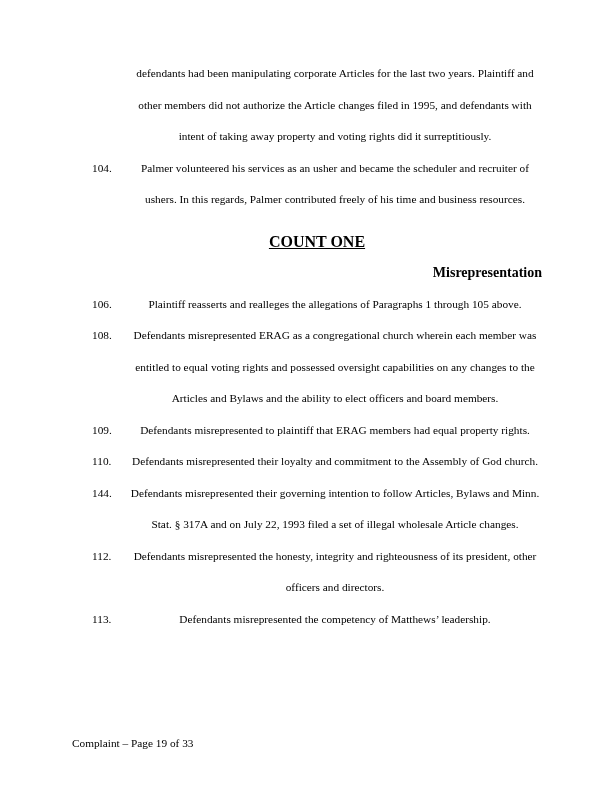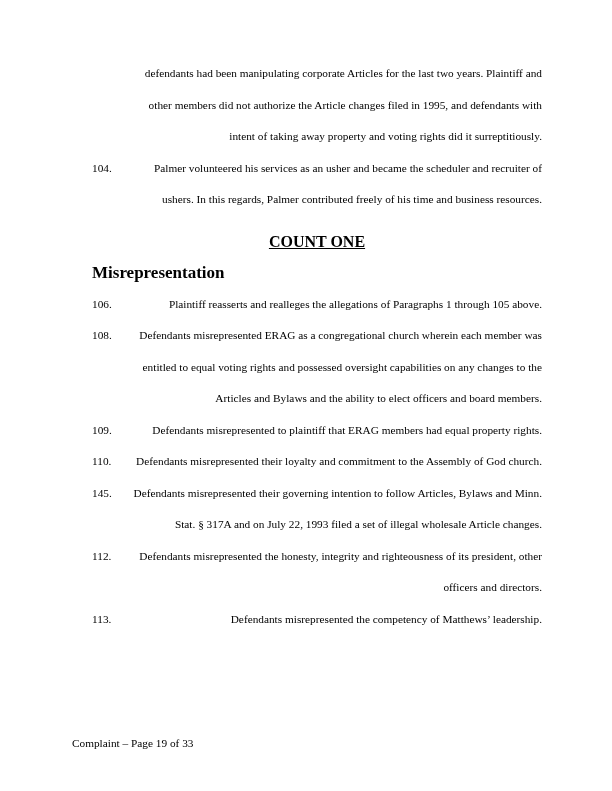--- a/index.html
+++ b/index.html
@@ -33,39 +33,39 @@
   .para-num {
     width: 36px;
     flex: 0 0 36px;
     font-size: 11.3px;
     line-height: 31.5px;
   }
   .para-body {
     flex: 1 1 auto;
     font-size: 11.3px;
     line-height: 31.5px;
-    text-align: right;
+    text-align: center;
     white-space: normal;
   }
   .continued {
     margin-left: 36px;
   }
   .count-heading {
     text-align: center;
     font-size: 16px;
     line-height: 31.5px;
     font-weight: bold;
     margin-top: 10px;
   }
   .count-heading span {
     text-decoration: underline;
   }
   .count-sub {
-    text-align: left;
-    font-size: 17px;
+    text-align: right;
+    font-size: 14px;
     line-height: 31.5px;
     font-weight: bold;
   }
   .footer {
     position: absolute;
     left: 72px;
     top: 735px;
     font-size: 11.3px;
     line-height: 16px;
   }
@@ -108,21 +108,21 @@
       <div class="para-num">109.</div>
       <div class="para-body">Defendants misrepresented to plaintiff that ERAG members had equal property rights.</div>
     </div>
 
     <div class="para">
       <div class="para-num">110.</div>
       <div class="para-body">Defendants misrepresented their loyalty and commitment to the Assembly of God church.</div>
     </div>
 
     <div class="para">
-      <div class="para-num">145.</div>
+      <div class="para-num">144.</div>
       <div class="para-body">Defendants misrepresented their governing intention to follow Articles, Bylaws and Minn. Stat. § 317A and on July 22, 1993 filed a set of illegal wholesale Article changes.</div>
     </div>
 
     <div class="para">
       <div class="para-num">112.</div>
       <div class="para-body">Defendants misrepresented the honesty, integrity and righteousness of its president, other officers and directors.</div>
     </div>
 
     <div class="para">
       <div class="para-num">113.</div>

